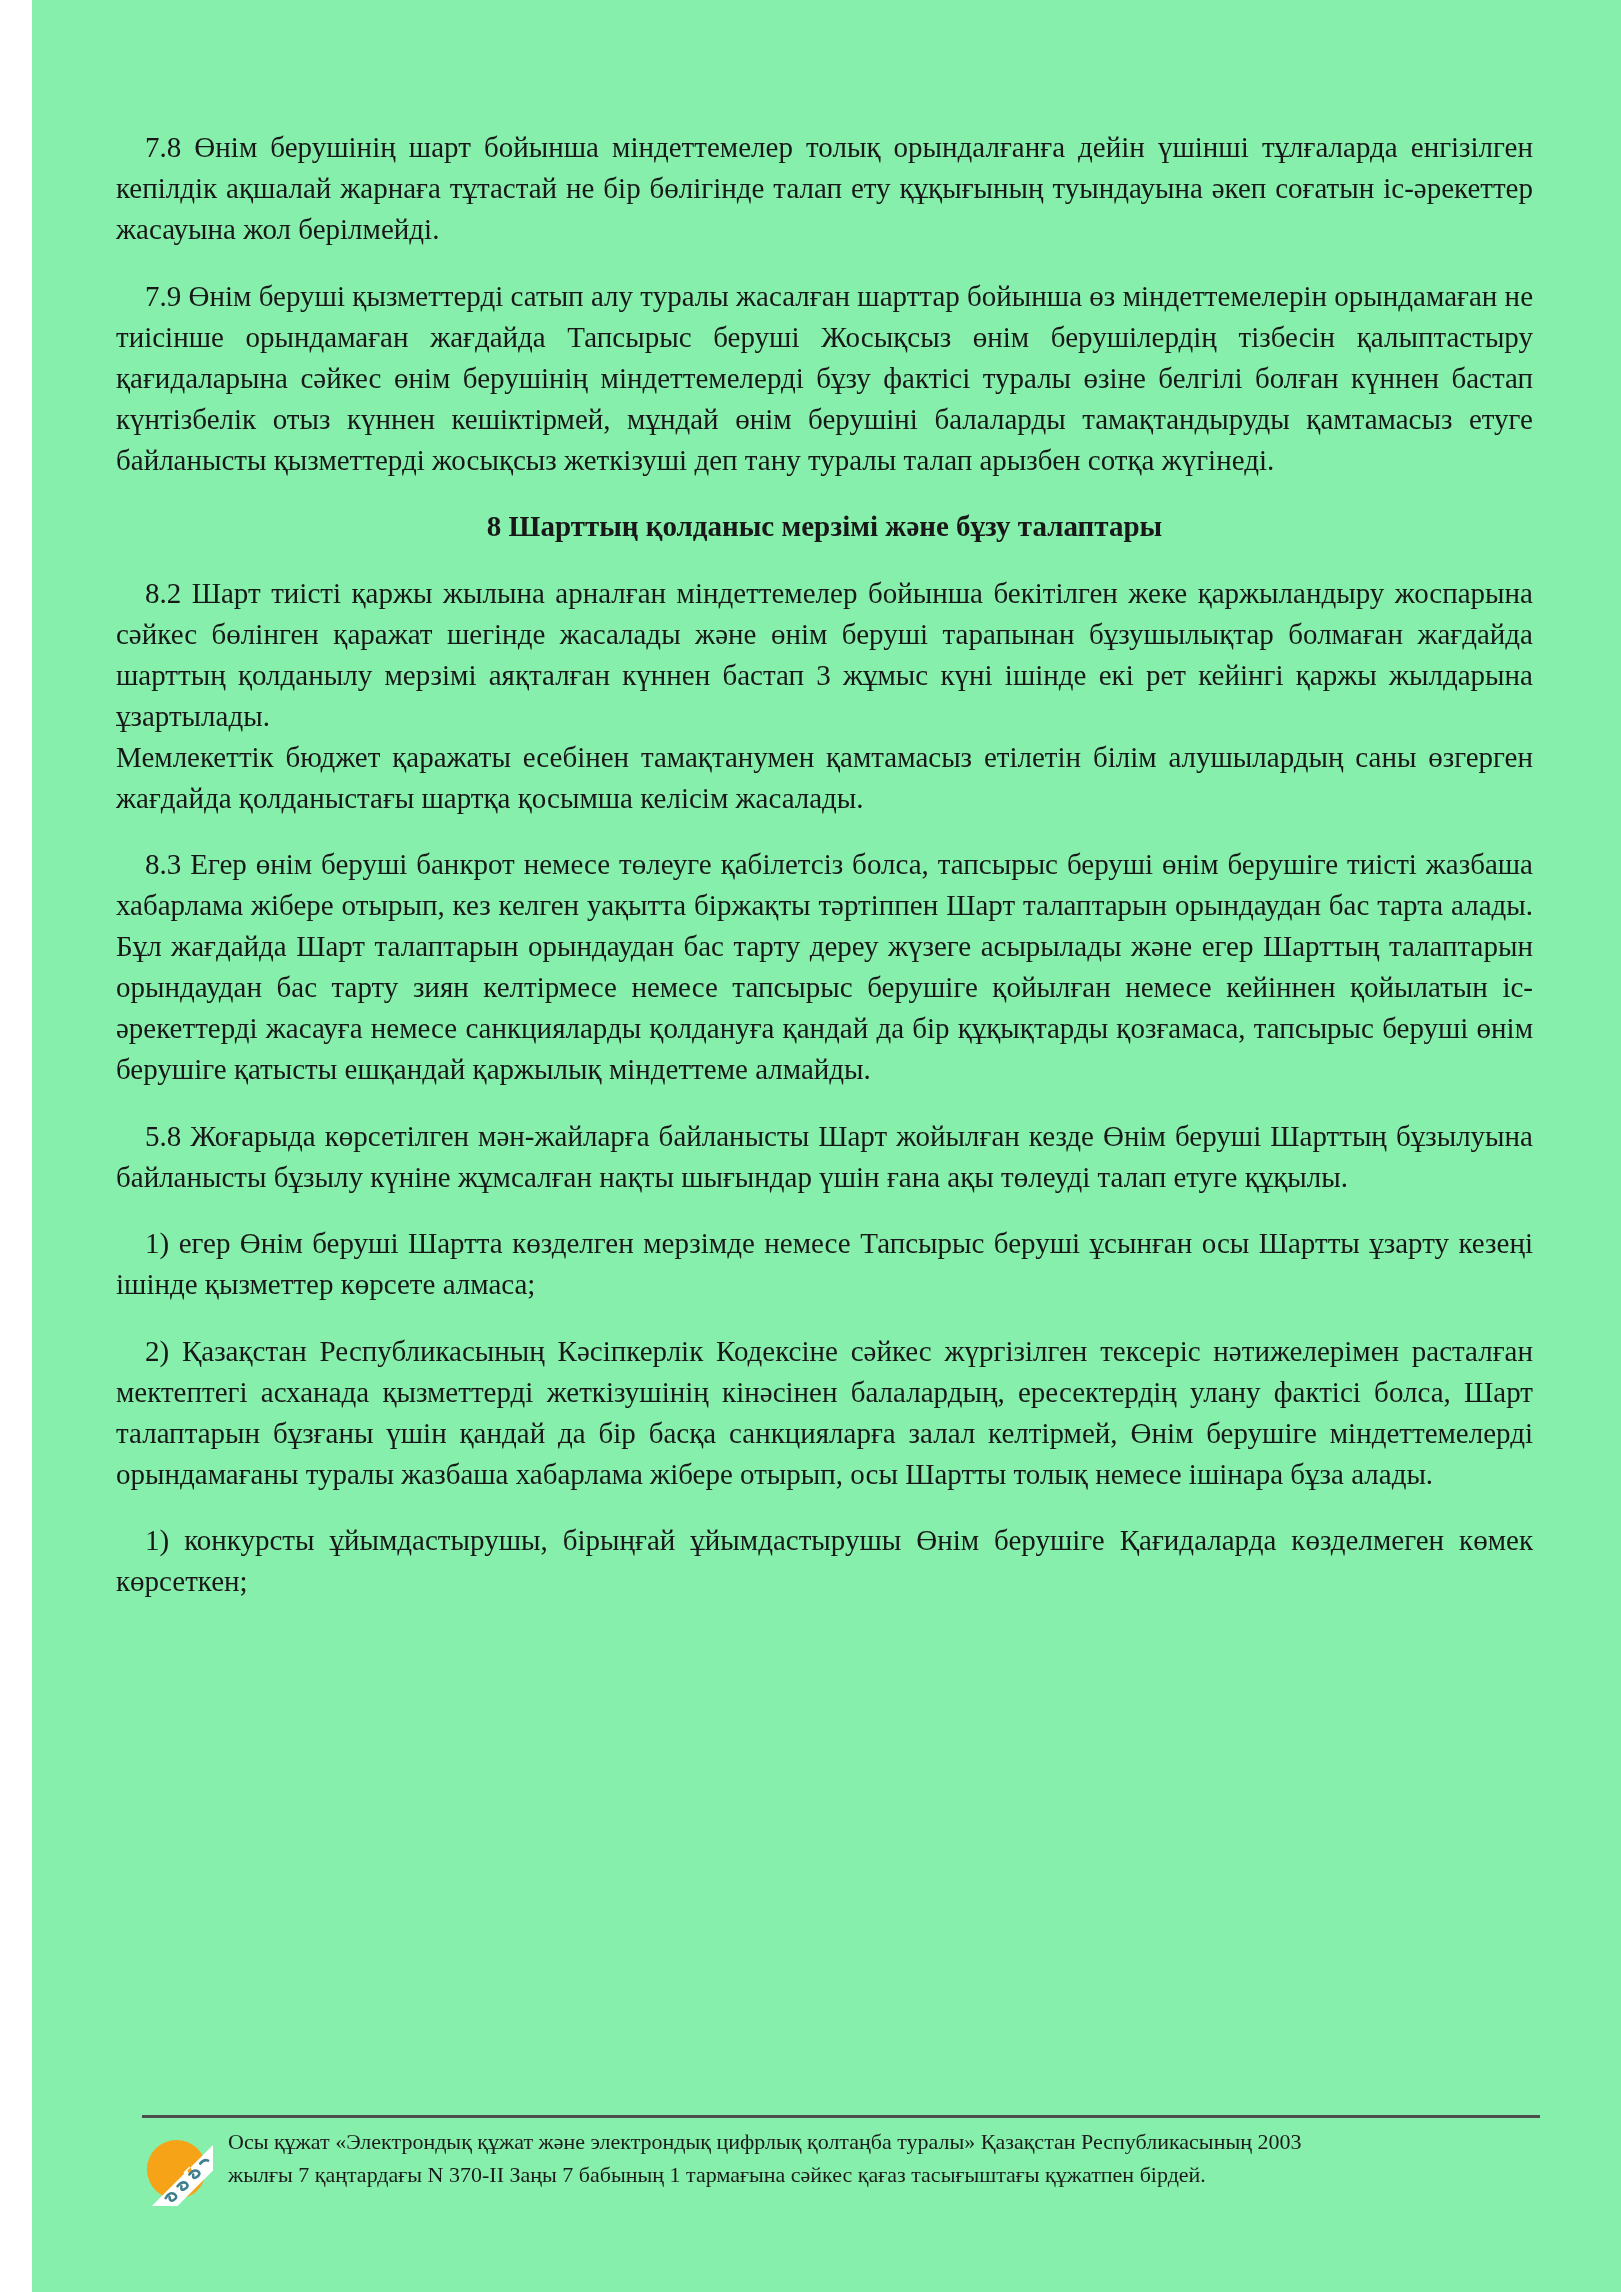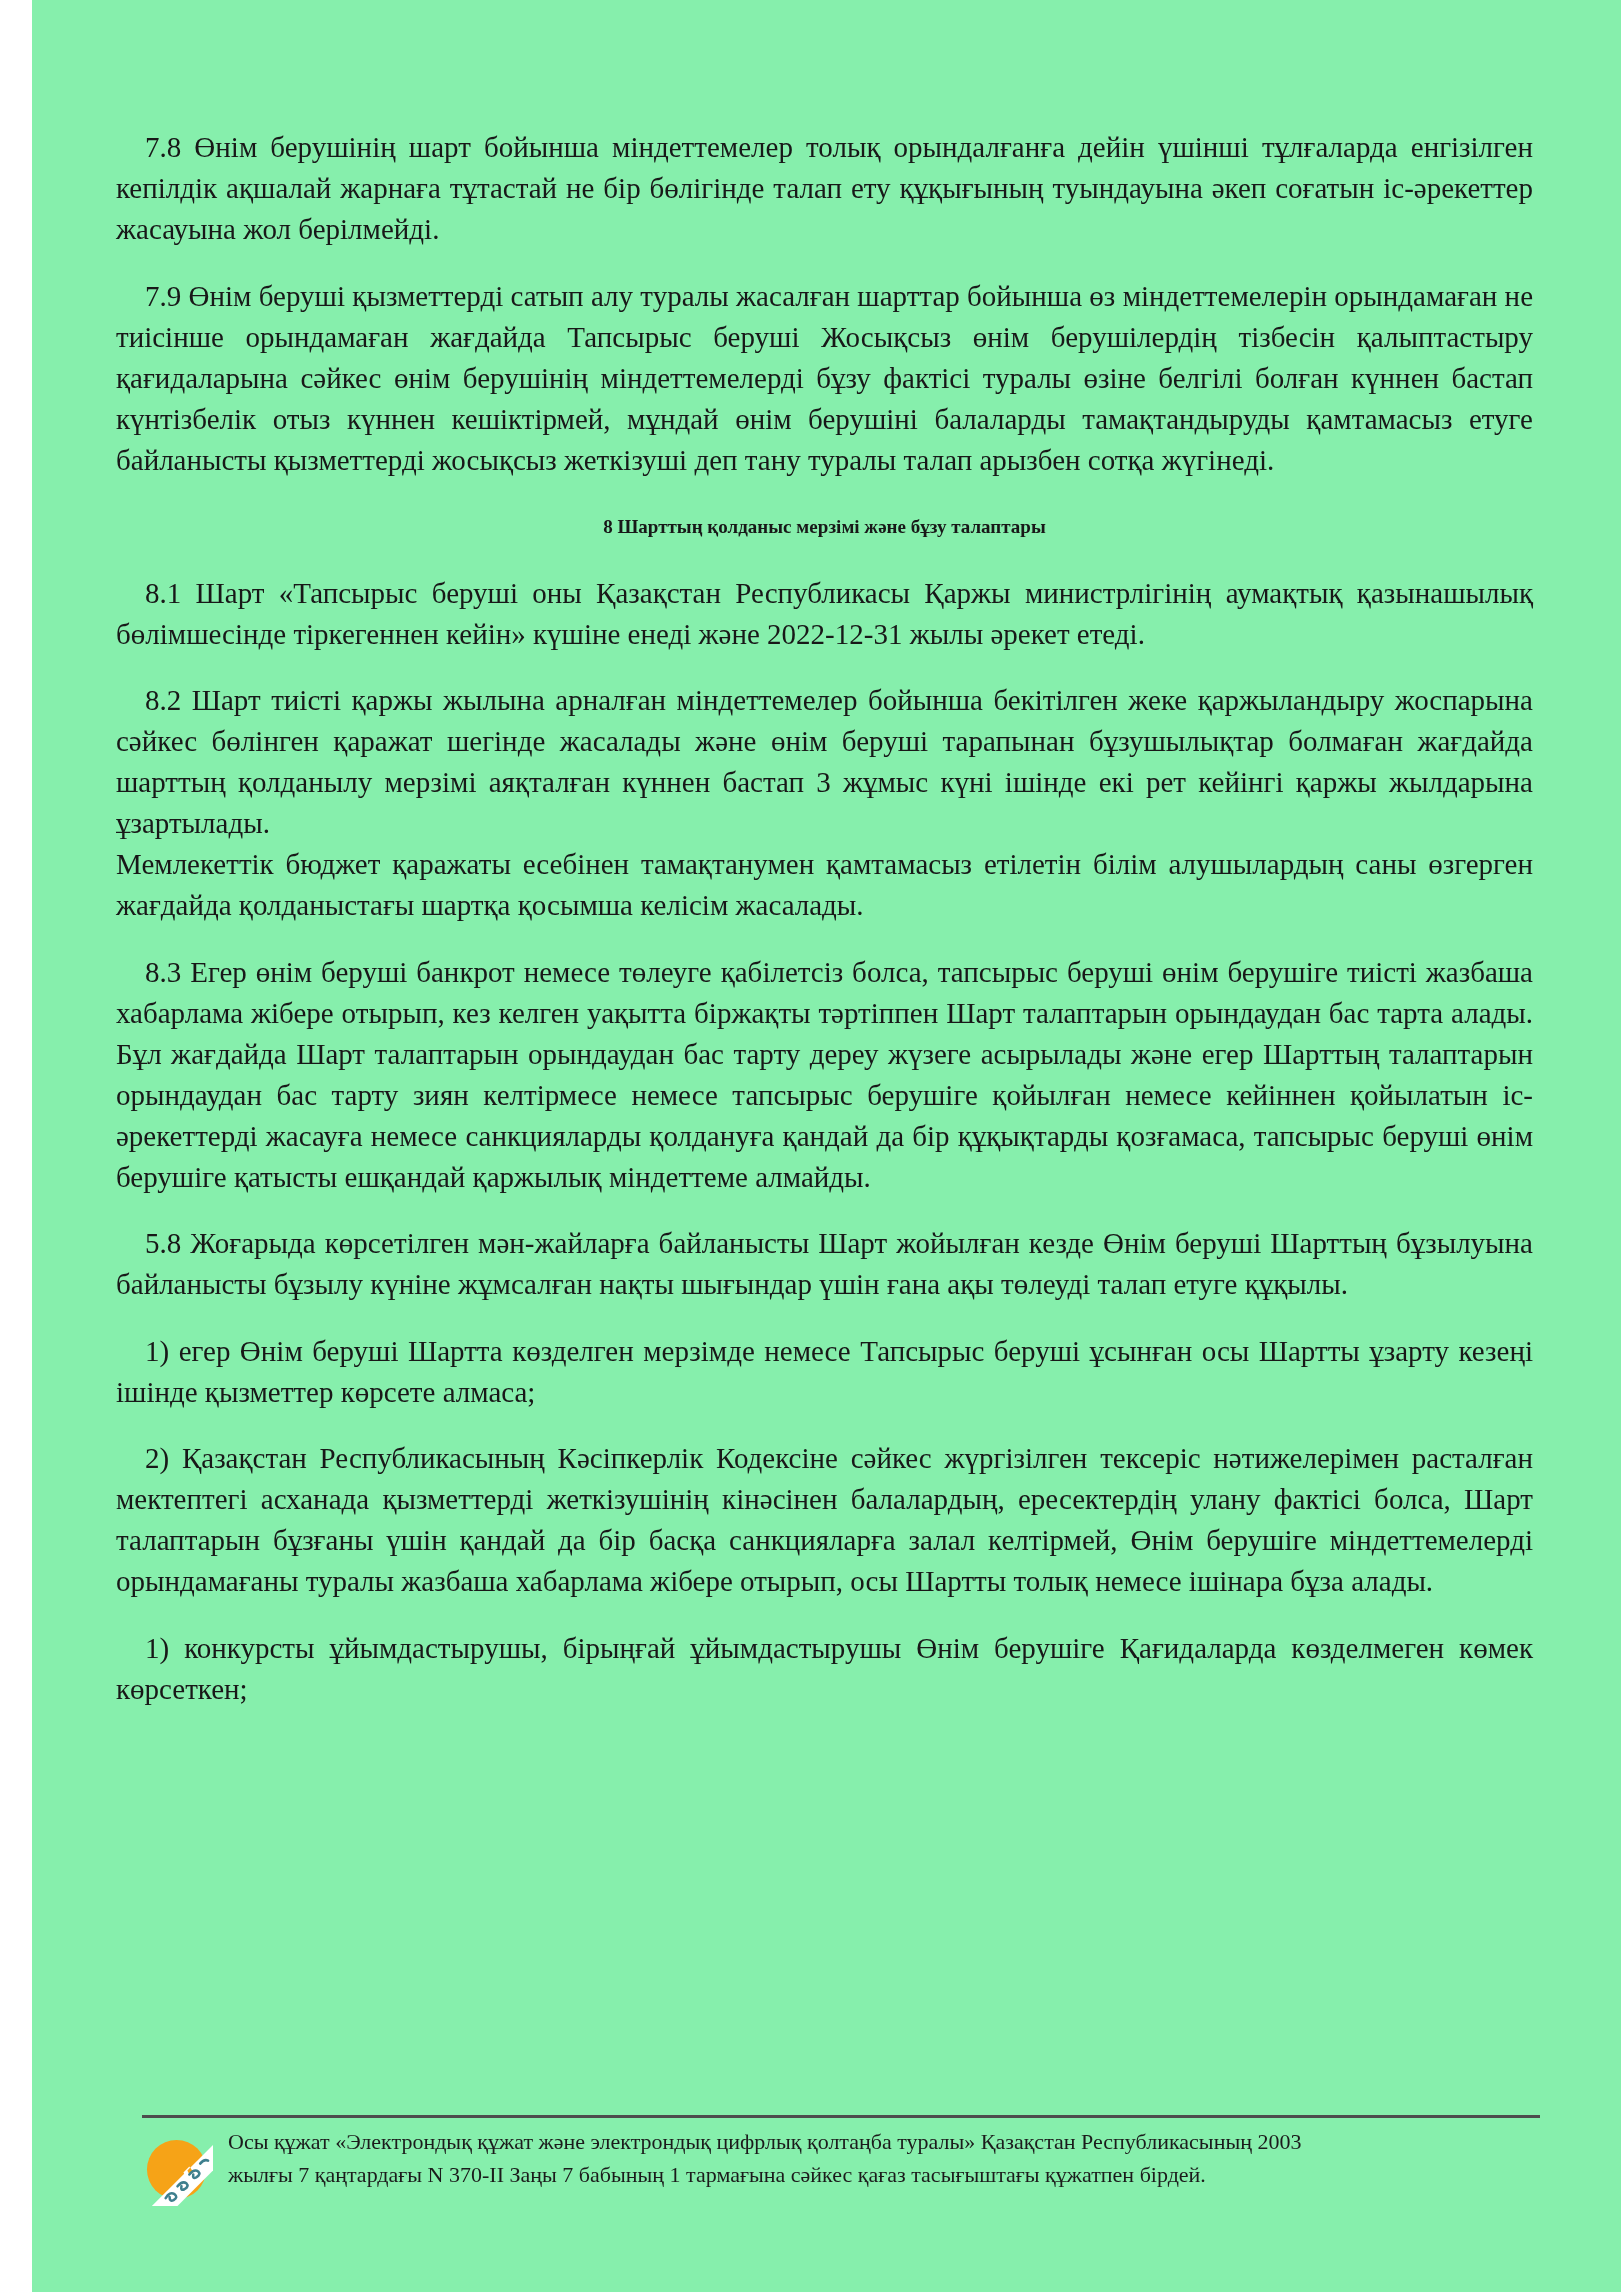--- a/index.html
+++ b/index.html
@@ -22,21 +22,21 @@
   }
   .para {
     margin: 0 0 25.5px 0;
     font-size: 29px;
     line-height: 41px;
     text-align: justify;
   }
   .para.indent { text-indent: 29px; } 
   .section-heading {
     margin: 0 0 25.5px 0;
-    font-size: 19px;
+    font-size: 29px;
     line-height: 41px;
     font-weight: bold;
     text-align: center;
   }
   .pagebreak-line {
     position: absolute;
     left: 110px;
     top: 2115px;
     width: 1398px;
     height: 2.9px;
@@ -65,21 +65,20 @@
 
 <div class="page">
   <div class="content">
 
     <p class="para indent">7.8 Өнім берушінің шарт бойынша міндеттемелер толық орындалғанға дейін үшінші тұлғаларда енгізілген кепілдік ақшалай жарнаға тұтастай не бір бөлігінде талап ету құқығының туындауына әкеп соғатын іс-әрекеттер жасауына жол берілмейді.</p>
 
     <p class="para indent">7.9 Өнім беруші қызметтерді сатып алу туралы жасалған шарттар бойынша өз міндеттемелерін орындамаған не тиісінше орындамаған жағдайда Тапсырыс беруші Жосықсыз өнім берушілердің тізбесін қалыптастыру қағидаларына сәйкес өнім берушінің міндеттемелерді бұзу фактісі туралы өзіне белгілі болған күннен бастап күнтізбелік отыз күннен кешіктірмей, мұндай өнім берушіні балаларды тамақтандыруды қамтамасыз етуге байланысты қызметтерді жосықсыз жеткізуші деп тану туралы талап арызбен сотқа жүгінеді.</p>
 
     <h2 class="section-heading">8 Шарттың қолданыс мерзімі және бұзу талаптары</h2>
 
-    <p class="para indent">8.1 Шарт «Тапсырыс беруші оны Қазақстан Республикасы Қаржы министрлігінің аумақтық қазынашылық бөлімшесінде тіркегеннен кейін» күшіне енеді және 2022-12-31 жылы әрекет етеді.</p>
 
     <p class="para indent" style="margin-bottom:0">8.2 Шарт тиісті қаржы жылына арналған міндеттемелер бойынша бекітілген жеке қаржыландыру жоспарына сәйкес бөлінген қаражат шегінде жасалады және өнім беруші тарапынан бұзушылықтар болмаған жағдайда шарттың қолданылу мерзімі аяқталған күннен бастап 3 жұмыс күні ішінде екі рет кейінгі қаржы жылдарына ұзартылады.</p>
 
     <p class="para">Мемлекеттік бюджет қаражаты есебінен тамақтанумен қамтамасыз етілетін білім алушылардың саны өзгерген жағдайда қолданыстағы шартқа қосымша келісім жасалады.</p>
 
     <p class="para indent">8.3 Егер өнім беруші банкрот немесе төлеуге қабілетсіз болса, тапсырыс беруші өнім берушіге тиісті жазбаша хабарлама жібере отырып, кез келген уақытта біржақты тәртіппен Шарт талаптарын орындаудан бас тарта алады. Бұл жағдайда Шарт талаптарын орындаудан бас тарту дереу жүзеге асырылады және егер Шарттың талаптарын орындаудан бас тарту зиян келтірмесе немесе тапсырыс берушіге қойылған немесе кейіннен қойылатын іс-әрекеттерді жасауға немесе санкцияларды қолдануға қандай да бір құқықтарды қозғамаса, тапсырыс беруші өнім берушіге қатысты ешқандай қаржылық міндеттеме алмайды.</p>
 
     <p class="para indent">5.8 Жоғарыда көрсетілген мән-жайларға байланысты Шарт жойылған кезде Өнім беруші Шарттың бұзылуына байланысты бұзылу күніне жұмсалған нақты шығындар үшін ғана ақы төлеуді талап етуге құқылы.</p>
 
 

